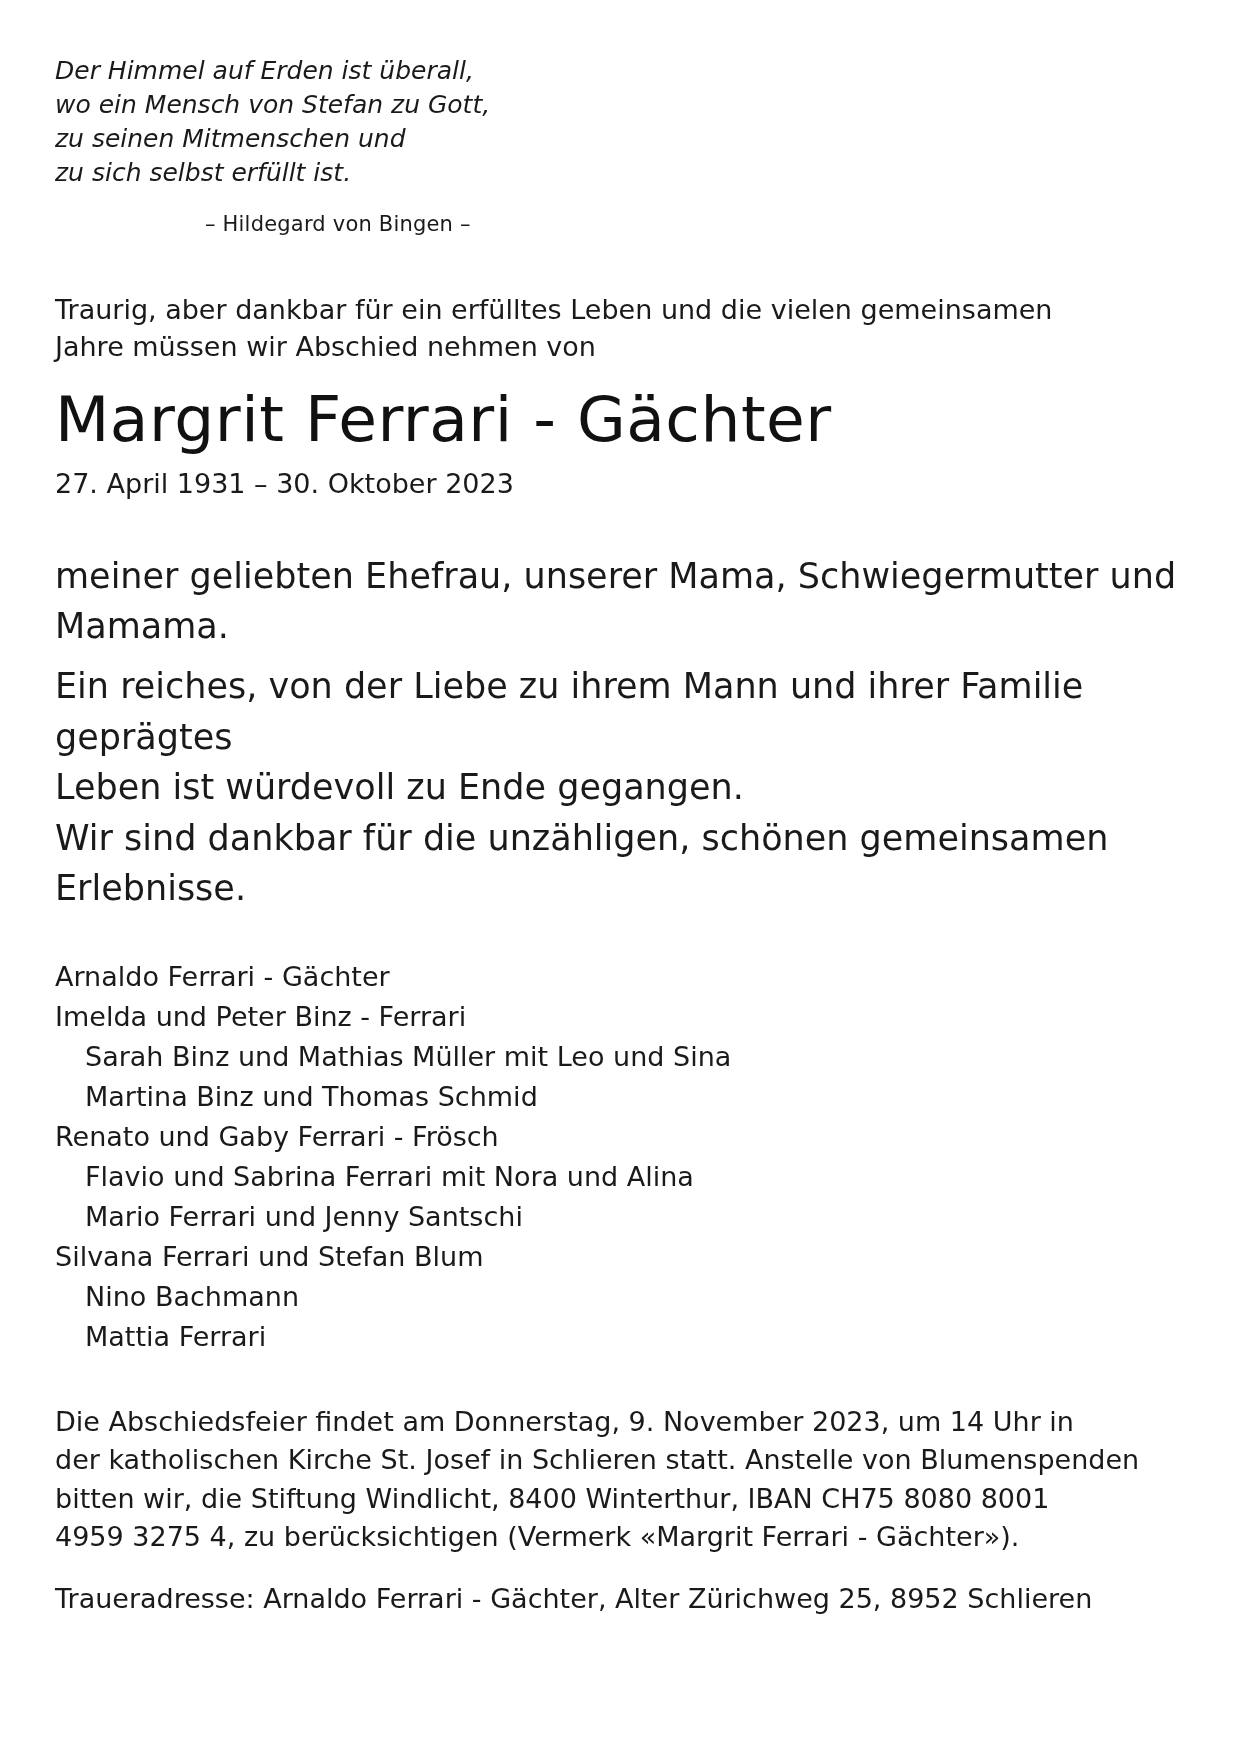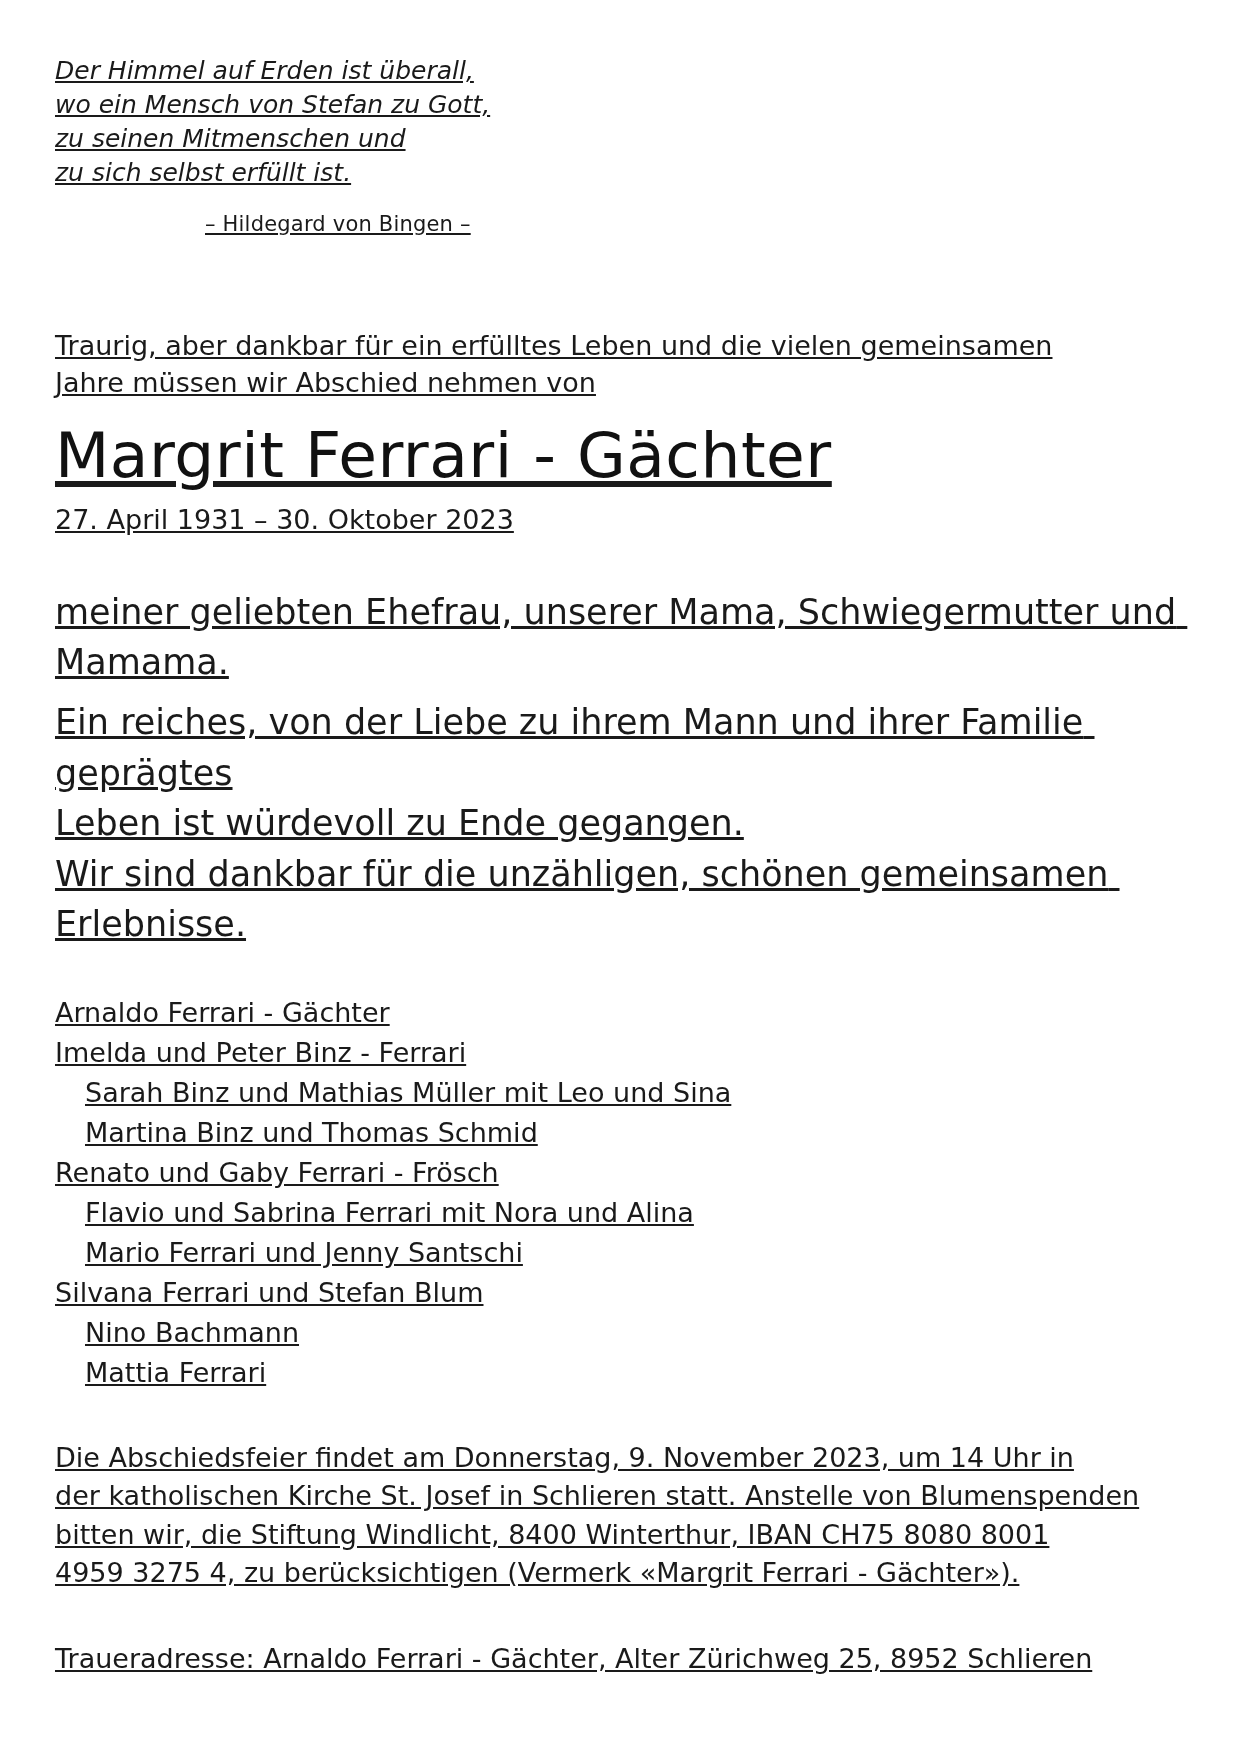--- a/index.html
+++ b/index.html
@@ -17,21 +17,20 @@
   }
   .page {
     position: absolute;
     left: 0;
     top: 0;
     width: 1233px;
     height: 1702px;
     box-sizing: border-box;
     padding: 50px 55px 12px 55px;
     background: #ffffff;
-    text-decoration: underline;
   }
 
   
   .quote {
     font-style: italic;
     font-size: 25px;
     line-height: 1.36;
     color: #1a1a1a;
     margin-top: 4px;
   }
@@ -42,21 +41,21 @@
     font-size: 21px;
     font-style: normal;
     color: #1a1a1a;
     margin-top: 20px;
     padding-left: 150px;
     letter-spacing: 0.2px;
   }
 
   
   .intro {
-    margin-top: 88px;
+    margin-top: 52px;
     font-size: 27px;
     line-height: 1.38;
     color: #1a1a1a;
   }
   .intro-line { white-space: pre-wrap; }
 
   
   .name-block {
     margin-top: 20px;
   }
@@ -98,21 +97,21 @@
   .ceremony {
     margin-top: 46px;
     font-size: 27px;
     line-height: 1.42;
     color: #1a1a1a;
   }
   .ceremony .cer-line { white-space: pre-wrap; }
 
   
   .address {
-    margin-top: 48px;
+    margin-top: 24px;
     font-size: 27px;
     line-height: 1.4;
     color: #1a1a1a;
     white-space: pre-wrap;
   }
 </style>
 </head>
 <body>
 
 <div class="page">

